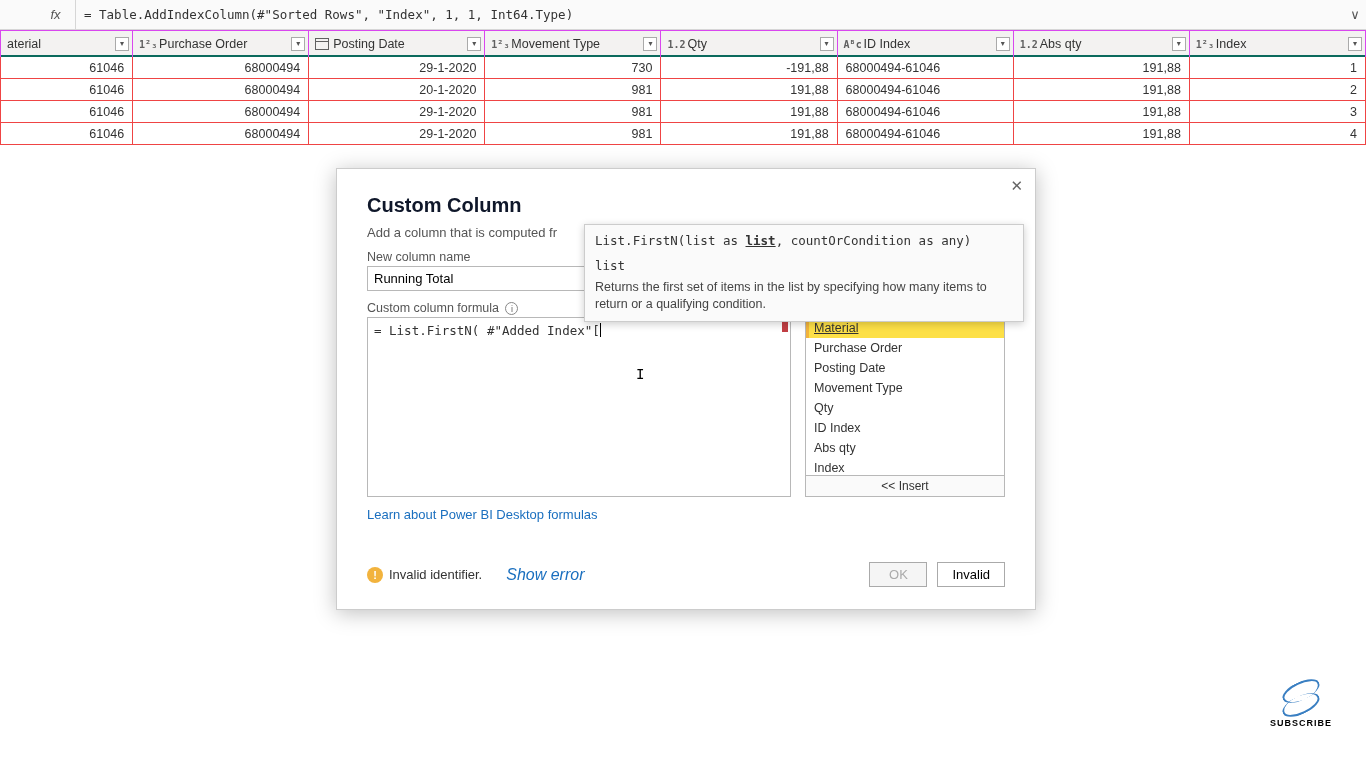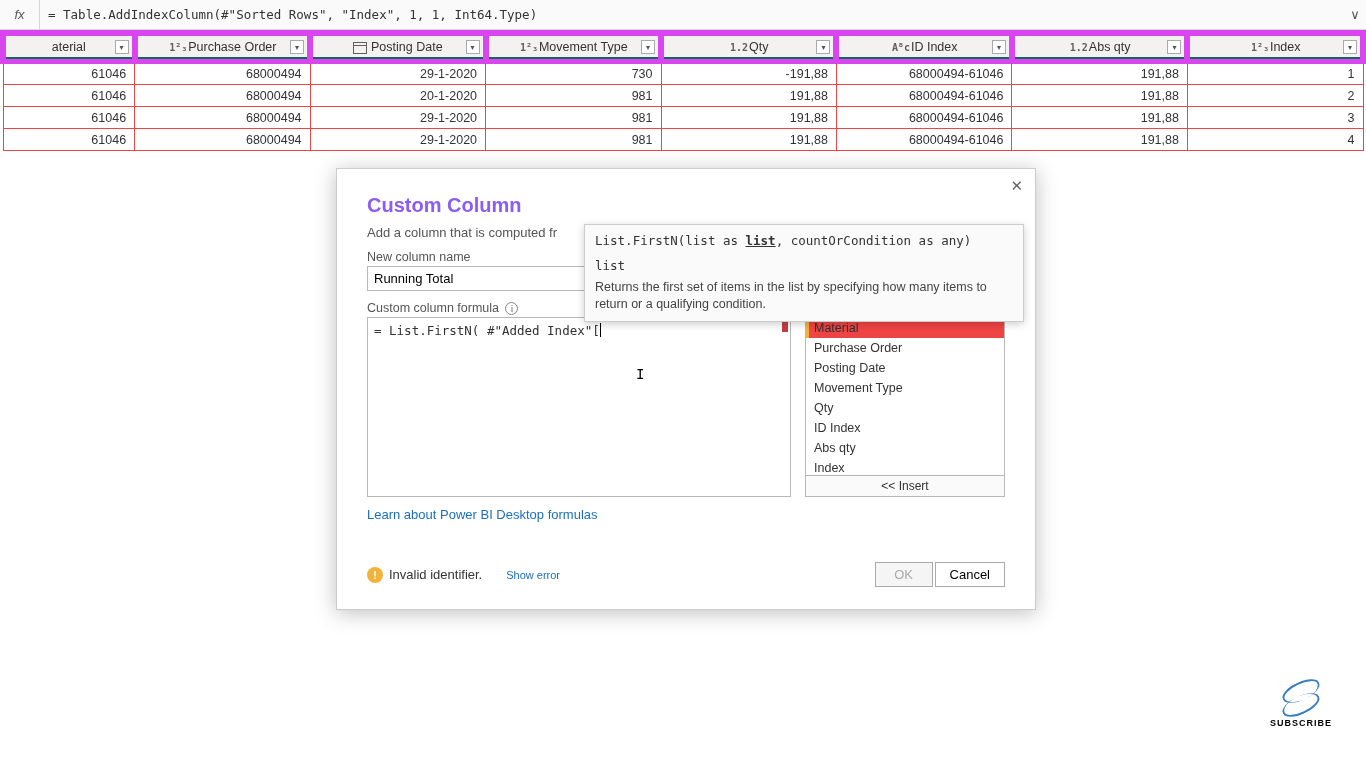--- a/index.html
+++ b/index.html
@@ -12,20 +12,21 @@
     overflow: hidden;
     position: relative;
     color: #333;
   }
   .formula-bar {
     height: 30px;
     display: flex;
     align-items: center;
     border-bottom: 1px solid #d6d6d6;
     background: #fafafa;
+    padding-left: 36px;
   }
   .fx-label {
     width: 40px;
     text-align: center;
     font-style: italic;
     color: #555;
     border-right: 1px solid #d6d6d6;
     height: 100%;
     display: flex;
     align-items: center;
@@ -43,23 +44,23 @@
     text-align: center;
     color: #555;
   }
   .data-grid {
     width: 100%;
     border-collapse: collapse;
     table-layout: fixed;
   }
   .data-grid th {
     background: #f3f2f1;
-    border: 6px solid #d946ef;
+    border: 1px solid #d946ef;
     padding: 4px 6px;
-    text-align: center;
+    text-align: left;
     font-weight: normal;
     height: 26px;
     position: relative;
     font-size: 12.5px;
     color: #333;
   }
   .type-icon {
     display: inline-block;
     width: 20px;
     font-size: 10px;
@@ -101,21 +102,21 @@
     height: 2px;
     background: #0b6a5d;
   }
   .data-grid td {
     border: 1px solid #ef4444;
     padding: 3px 8px;
     height: 22px;
     font-size: 12.5px;
   }
   .num { text-align: right; }
-  .txt { text-align: right; }
+  .txt { text-align: left; }
 
   
   .overlay {
     position: absolute;
     top: 168px;
     left: 336px;
     width: 700px;
     background: #fff;
     border: 1px solid #ccc;
     box-shadow: 0 3px 20px rgba(0,0,0,0.25);
@@ -125,21 +126,21 @@
     position: absolute;
     top: 8px; right: 12px;
     font-size: 15px;
     color: #666;
     cursor: pointer;
     font-family: Arial;
   }
   .dlg-title {
     font-size: 20px;
     font-weight: 600;
-    color: #8b5cf6;
+    color: #0f172a;
     margin-bottom: 8px;
   }
   .dlg-sub {
     font-size: 13px;
     color: #555;
     margin-bottom: 10px;
   }
   .field-label {
     font-size: 12.5px;
     color: #555;
@@ -203,22 +204,23 @@
   .columns-list {
     flex: 1;
     overflow: auto;
   }
   .col-item {
     padding: 3px 8px;
     font-size: 12.5px;
     cursor: default;
   }
   .col-item.selected {
-    background: #ef4444;
-    position: relative;
+    background: #fde047;
+    position: relative;
+    text-decoration: underline;
   }
   .col-item.selected::before {
     content: '';
     position: absolute;
     left: 0; top: 0; bottom: 0;
     width: 3px;
     background: #f2b33d;
   }
   .insert-btn {
     border-top: 1px solid #b8b8b8;
@@ -246,22 +248,22 @@
     border-radius: 50%;
     display: inline-flex;
     align-items: center;
     justify-content: center;
     color: #fff;
     font-weight: bold;
     font-size: 11px;
     margin-right: 6px;
   }
   .err-text { font-size: 13px; color: #333; margin-right: 24px; }
-  .show-err { color: #1a6fbf; font-size: 11px; cursor: pointer; }
-  .btns { margin-left: auto; display: flex; gap: 2px; }
+  .show-err { color: #1a6fbf; font-size: 16px; cursor: pointer; font-style: italic; }
+  .btns { margin-left: auto; display: flex; gap: 10px; }
   .btn {
     min-width: 58px;
     padding: 4px 14px;
     border: 1px solid #aaa;
     background: #fff;
     font-size: 13px;
     cursor: pointer;
   }
   .btn.disabled { color: #aaa; background: #f5f5f5; cursor: default; }
 
@@ -429,21 +431,21 @@
   </div>
 
   <a class="learn-link">Learn about Power BI Desktop formulas</a>
 
   <div class="dlg-footer">
     <span class="warn-icon">!</span>
     <span class="err-text">Invalid identifier.</span>
     <span class="show-err">Show error</span>
     <div class="btns">
       <button class="btn disabled">OK</button>
-      <button class="btn">Cancel</button>
+      <button class="btn">Invalid</button>
     </div>
   </div>
 </div>
 
 <div class="subscribe">
   <div class="dna"></div>
   <div class="sub-txt">SUBSCRIBE</div>
 </div>
 
 </body></html>

